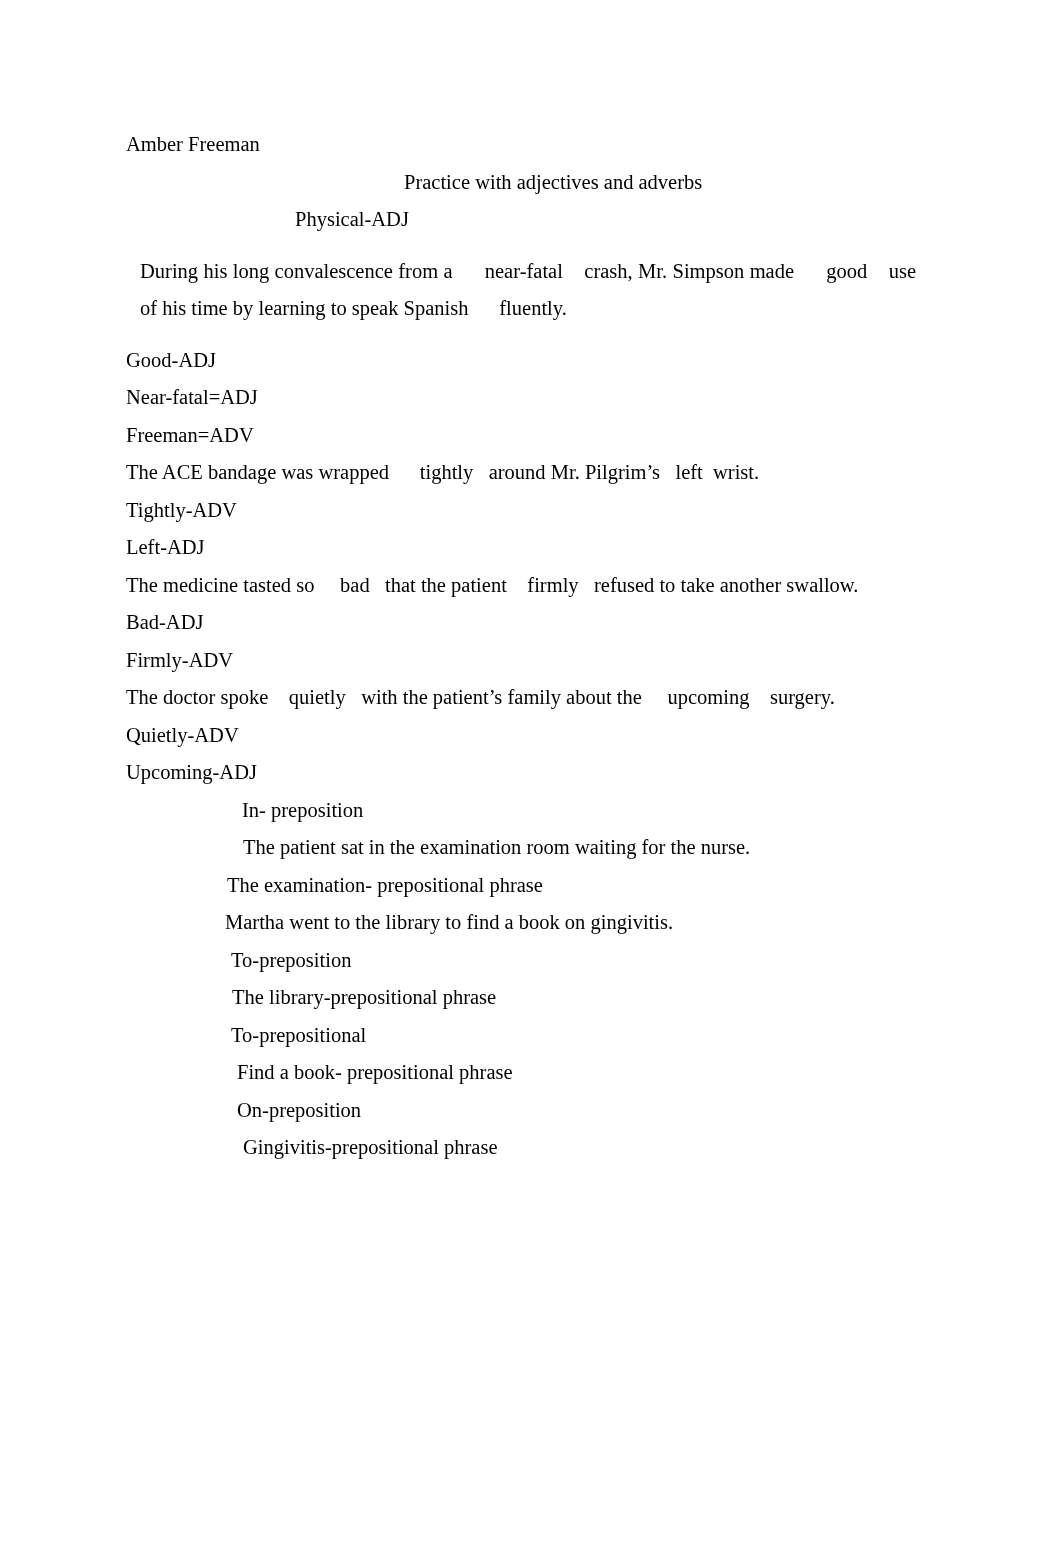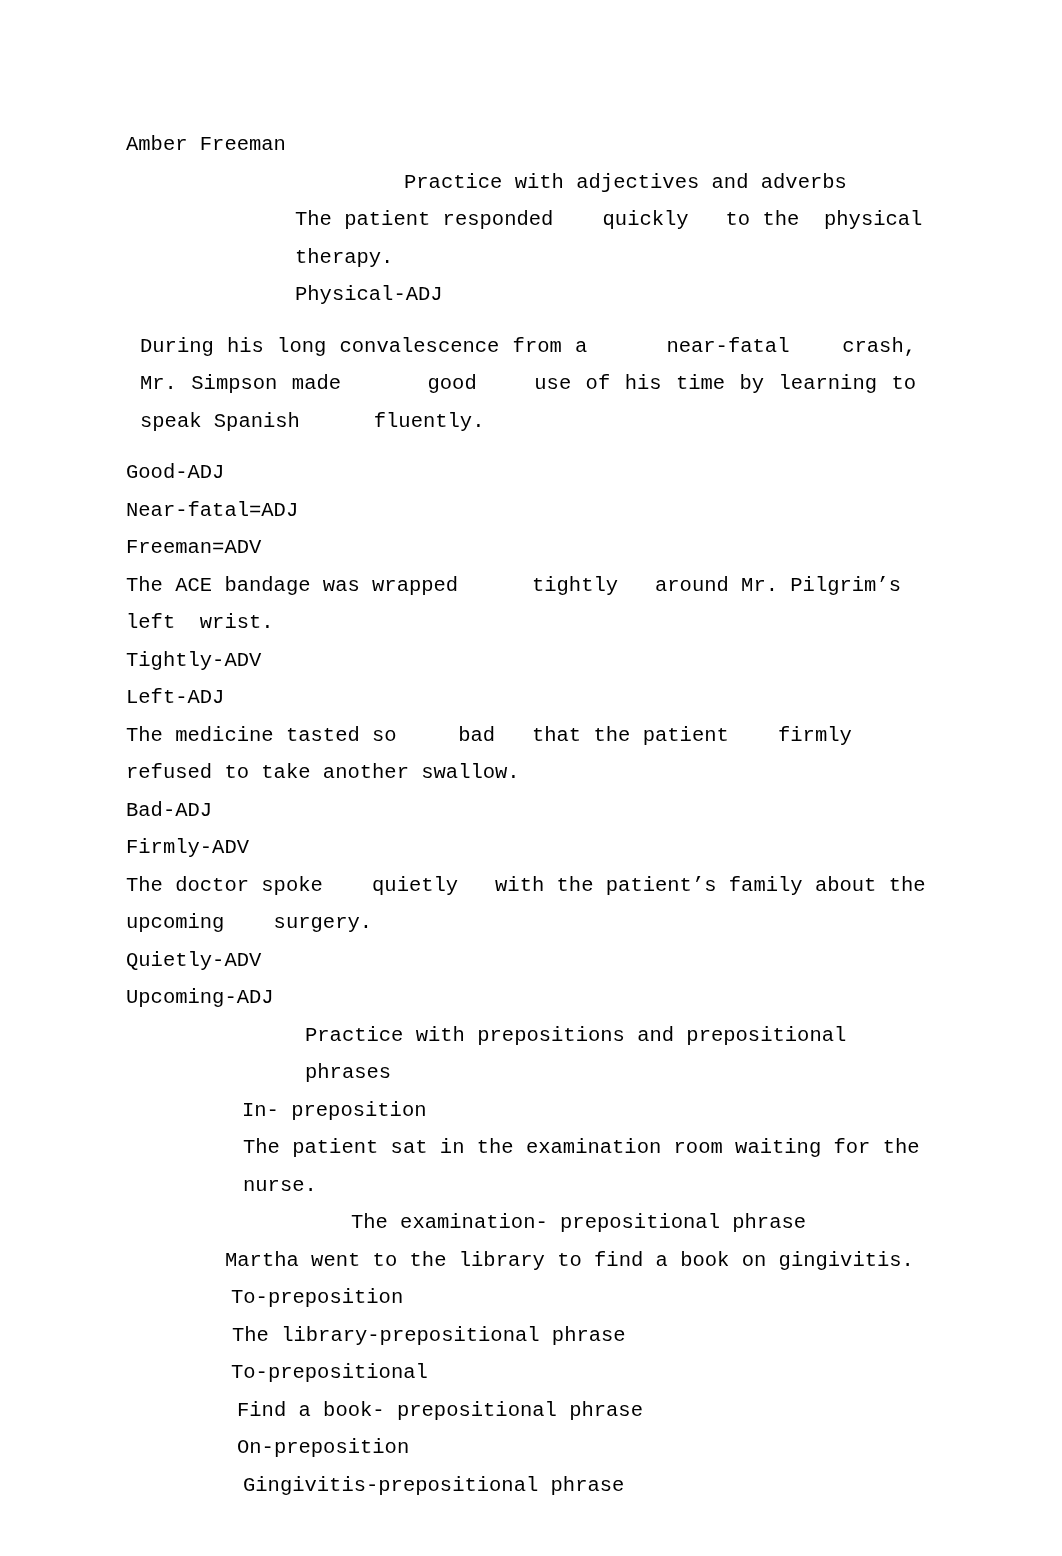--- a/index.html
+++ b/index.html
@@ -20,21 +20,20 @@
     width: 1062px;
     height: 1556px;
     background: #ffffff;
     box-sizing: border-box;
     padding: 126px 132px 0 126px;
   }
   .doc-body {
     width: 804px;
     font-size: 20.5px;
     line-height: 37.5px;
-    font-family: Liberation Mono, monospace;
   }
   
   .line {
     white-space: pre-wrap;
     margin: 0;
     padding: 0;
   }
   .line.flush {
     text-align: left;
     text-indent: 0;
@@ -47,57 +46,55 @@
     text-justify: inter-word;
   }
   
   .heading-adj   { padding-left: 278px; }
   .heading-prep  { padding-left: 179px; }
   
   .ind-169 { padding-left: 169px; }
   
   .ind-117 { padding-left: 117px; }
   .ind-116 { padding-left: 116px; }
-  .ind-101 { padding-left: 101px; text-align: center; }
+  .ind-101 { padding-left: 101px; }
   .ind-99  { padding-left: 99px; }
   .ind-105 { padding-left: 105px; }
   .ind-106 { padding-left: 106px; }
   .ind-111 { padding-left: 111px; }
 </style>
 </head>
 <body>
 
 <div class="page">
   <div class="doc-body">
 
     <p class="line flush">Amber Freeman</p>
 
     <p class="line heading-adj">Practice with adjectives and adverbs</p>
 
-    <p class="line ind-169">The patient responded    quickly   to the  physical    therapy.</p>
     <p class="line ind-169">Physical-ADJ</p>
 
     <p class="para">During his long convalescence from a      near-fatal    crash, Mr. Simpson made      good    use of his time by learning to speak Spanish      fluently.</p>
     <p class="line flush">Good-ADJ</p>
     <p class="line flush">Near-fatal=ADJ</p>
     <p class="line flush">Freeman=ADV</p>
 
     <p class="line flush">The ACE bandage was wrapped      tightly   around Mr. Pilgrim’s   left  wrist.</p>
     <p class="line flush">Tightly-ADV</p>
     <p class="line flush">Left-ADJ</p>
 
     <p class="line flush">The medicine tasted so     bad   that the patient    firmly   refused to take another swallow.</p>
     <p class="line flush">Bad-ADJ</p>
     <p class="line flush">Firmly-ADV</p>
 
     <p class="line flush">The doctor spoke    quietly   with the patient’s family about the     upcoming    surgery.</p>
     <p class="line flush">Quietly-ADV</p>
     <p class="line flush">Upcoming-ADJ</p>
 
-    <p class="line heading-prep">Practice with prepositions and prepositional phrases</p>
 
     <p class="line ind-116">In- preposition</p>
     <p class="line ind-117">The patient sat in the examination room waiting for the nurse.</p>
     <p class="line ind-101">The examination- prepositional phrase</p>
 
     <p class="line ind-99">Martha went to the library to find a book on gingivitis.</p>
     <p class="line ind-105">To-preposition</p>
     <p class="line ind-106">The library-prepositional phrase</p>
     <p class="line ind-105">To-prepositional</p>
     <p class="line ind-111">Find a book- prepositional phrase</p>

